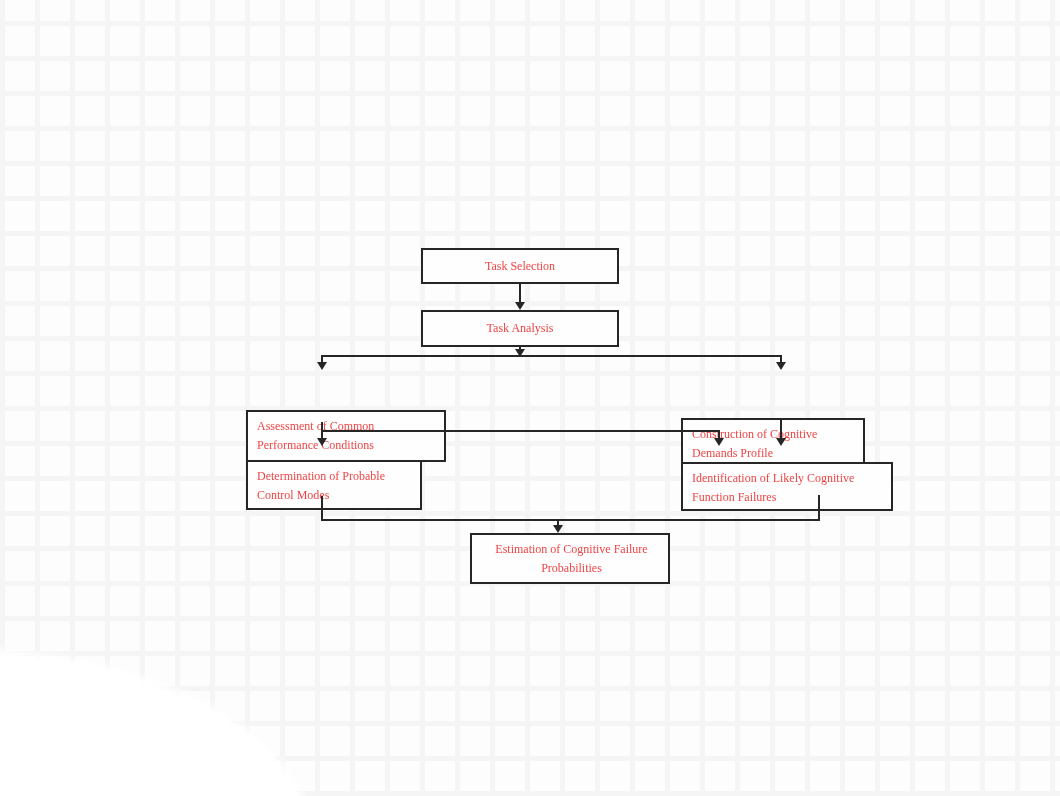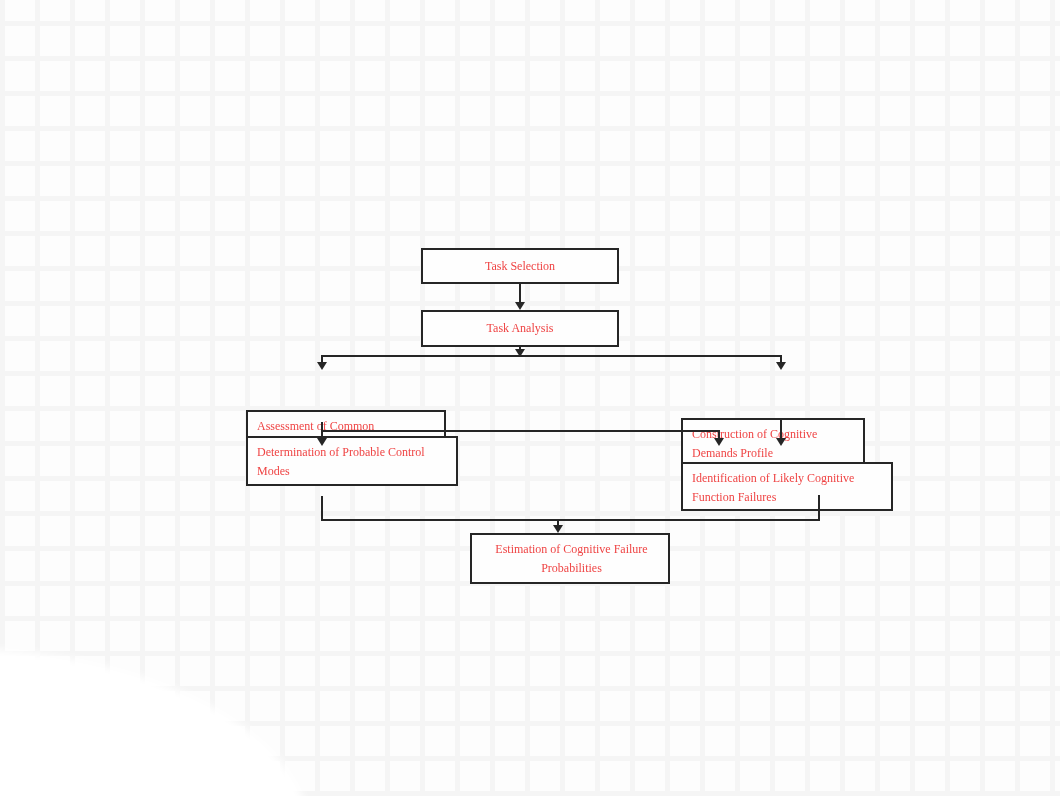--- a/index.html
+++ b/index.html
@@ -23,21 +23,21 @@
     position:absolute;box-sizing:border-box;
     border:2px solid #262626;background:#fefefe;
     font-size:12px;line-height:19px;color:#ef4444;
   }
   .centered{display:flex;align-items:center;justify-content:center;text-align:center;}
   .left-al{padding:5px 6px 3px 9px;}
   .n1{left:421px;top:248px;width:198px;height:36px;}
   .n2{left:421px;top:310px;width:198px;height:37px;}
   .n3{left:246px;top:370px;width:200px;height:52px;margin-top:40px;}
   .n4{left:681px;top:370px;width:184px;height:49px;margin-top:48px;}
-  .n5{left:246px;top:436px;width:212px;height:50px;}
+  .n5{left:246px;top:460px;width:176px;height:50px;}
   .n6{left:681px;top:446px;width:212px;height:49px;margin-top:16px;}
   .n7{left:470px;top:533px;width:200px;height:51px;text-align:center;}
   .vl{position:absolute;width:2px;background:#262626;}
   .hl{position:absolute;height:2px;background:#262626;}
   .ah{position:absolute;width:0;height:0;
       border-left:5px solid rgba(0,0,0,0);
       border-right:5px solid rgba(0,0,0,0);
       border-top:8px solid #262626;}
   .c1v {left:519px;top:284px;height:19px;}
   .c1a {left:515px;top:302px;}

